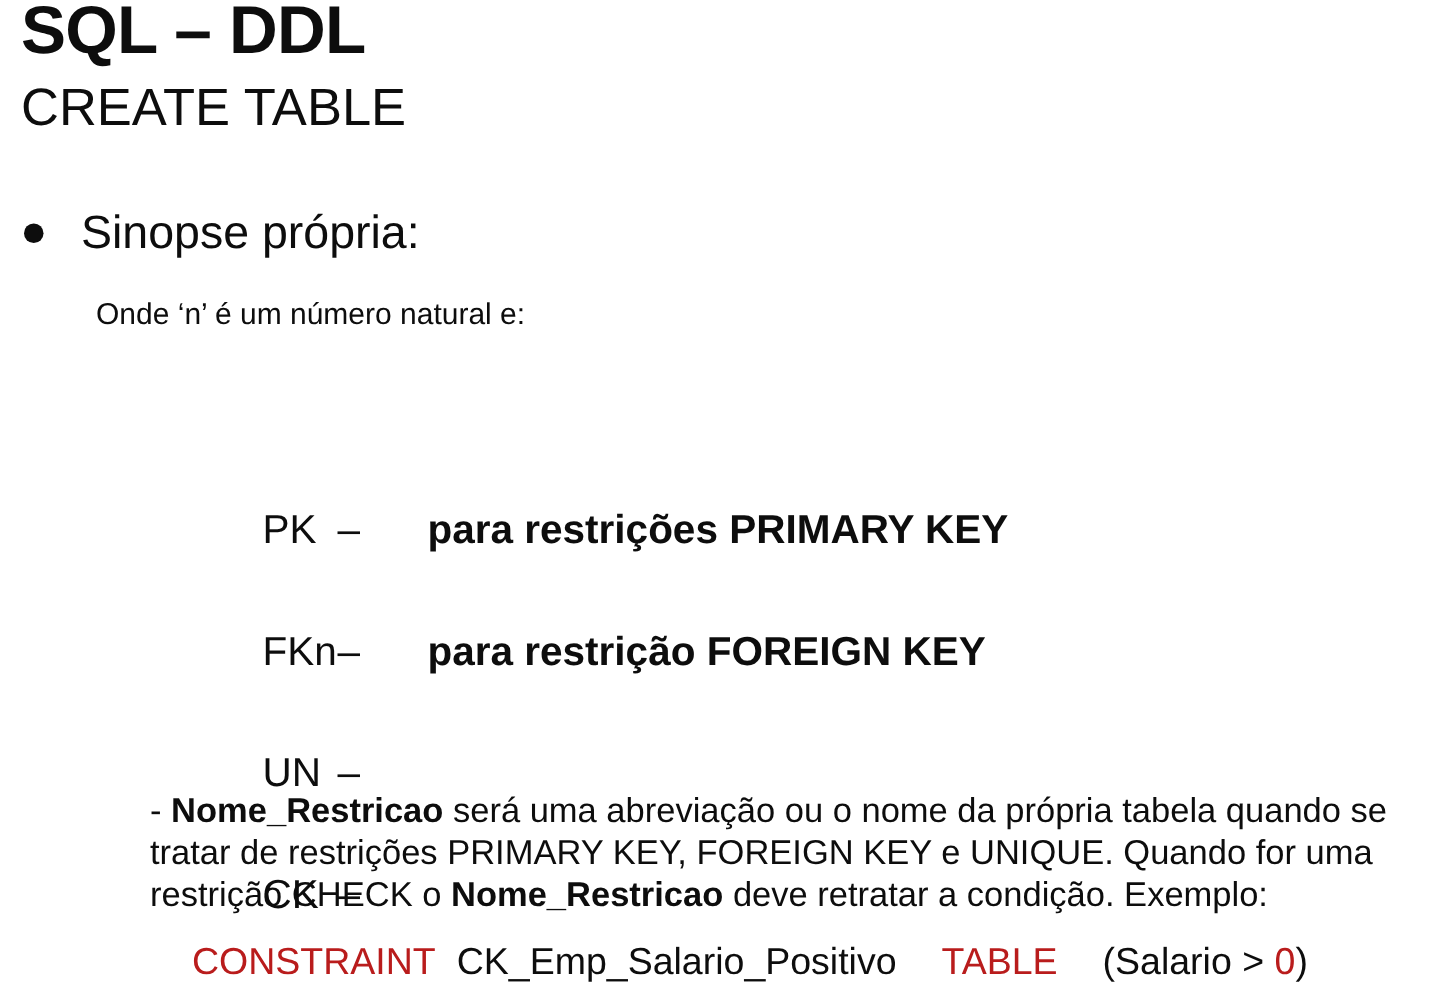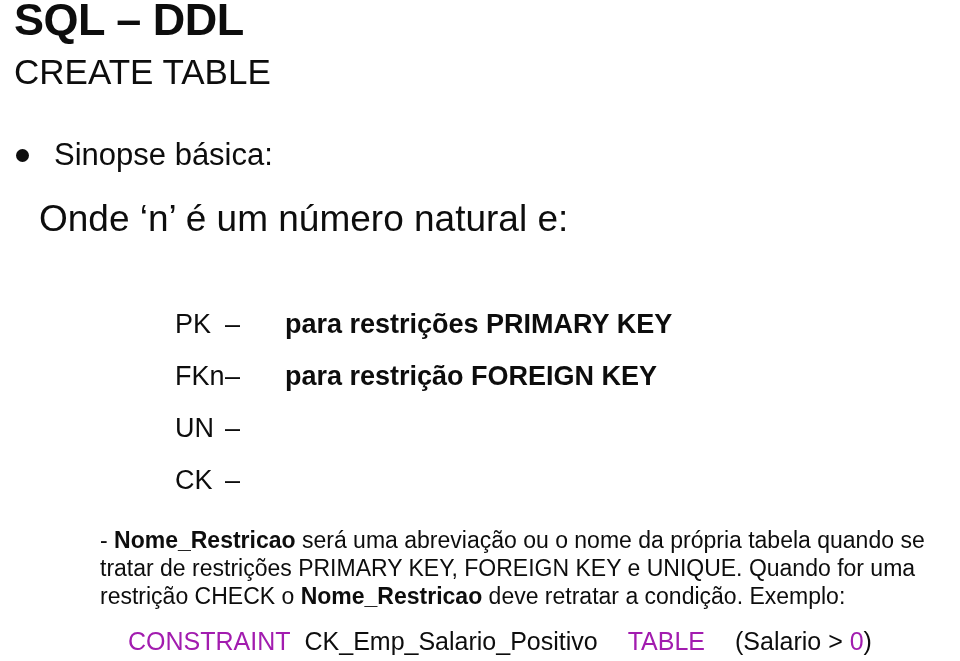--- a/index.html
+++ b/index.html
@@ -60,23 +60,23 @@
     flex: 0 0 auto;
   }
   .bullet-text {
     font-size: 31px;
     line-height: 1.1;
   }
 
   
   .line-onde {
     position: absolute;
-    left: 39px;
+    left: 64px;
     top: 199px;
-    font-size: 37px;
+    font-size: 20px;
     line-height: 1.1;
     white-space: nowrap;
   }
   .line-prefixo {
     position: absolute;
     left: 120px;
     top: 252px;
     font-size: 27px;
     line-height: 1.1;
     white-space: nowrap;
@@ -88,20 +88,21 @@
     position: absolute;
     left: 175px;
     top: 309px;
   }
   .prefix-row {
     display: flex;
     align-items: baseline;
     height: 52px;
     white-space: nowrap;
     font-size: 27px;
+    margin-top: 29px;
   }
   .prefix-code {
     width: 50px;
     flex: 0 0 auto;
   }
   .prefix-dash {
     width: 60px;
     flex: 0 0 auto;
   }
   .prefix-desc {
@@ -123,36 +124,36 @@
 
   
   .code-line {
     position: absolute;
     left: 128px;
     top: 628px;
     font-size: 25px;
     line-height: 1.1;
     white-space: nowrap;
   }
-  .kw { color: #a21caf; }
+  .kw { color: #b91c1c; }
   .sp-lg { display: inline-block; width: 14px; }
   .sp-xl { display: inline-block; width: 30px; }
 </style>
 </head>
 <body>
 
 <div id="slide">
 
   <div class="title-main">SQL – DDL</div>
 
   <div class="title-sub">CREATE TABLE</div>
 
   <div class="bullet-row">
     <span class="bullet-dot"></span>
-    <span class="bullet-text">Sinopse básica:</span>
+    <span class="bullet-text">Sinopse própria:</span>
   </div>
 
   <div class="line-onde">Onde ‘n’ é um número natural e:</div>
 
 
   <div class="prefix-table">
 
     <div class="prefix-row">
       <span class="prefix-code">PK</span>
       <span class="prefix-dash">–</span>

